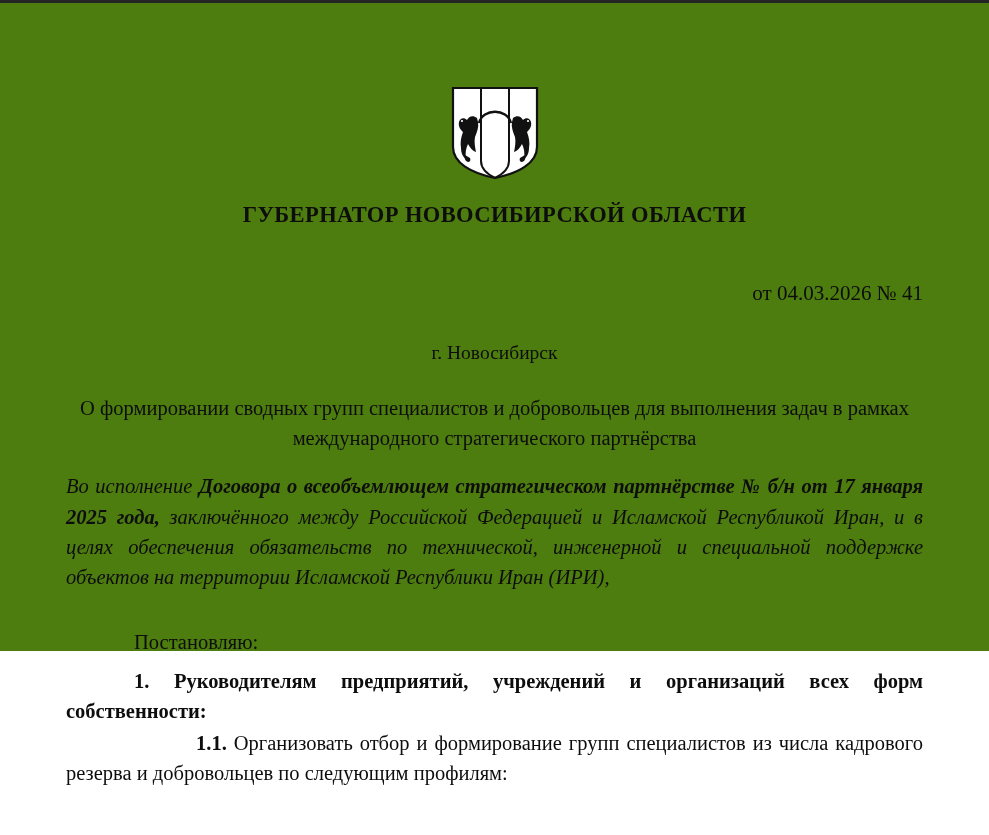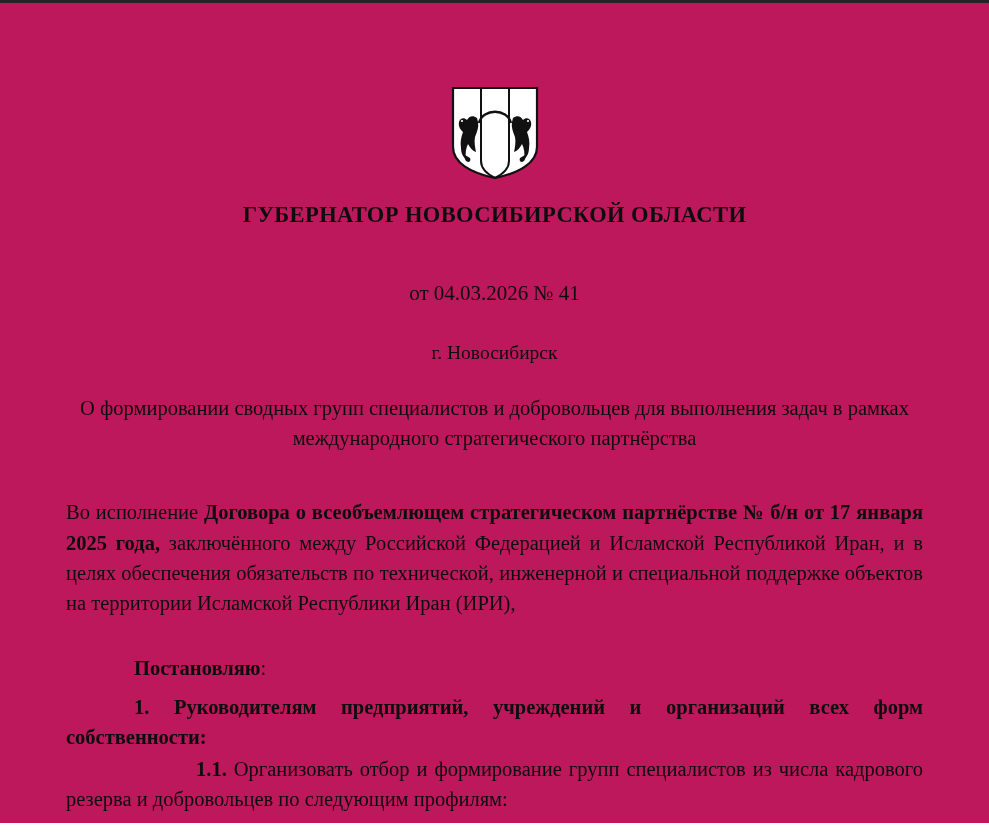--- a/index.html
+++ b/index.html
@@ -19,22 +19,22 @@
     position: absolute;
     top: 0; left: 0;
     width: 989px;
     height: 3px;
     background: #242424;
   }
   .page {
     position: absolute;
     top: 3px; left: 0;
     width: 989px;
-    height: 820px;
-    background: #be185d;
+    height: 648px;
+    background: #4d7c0f;
     padding: 0;
     box-sizing: border-box;
   }
   .content {
     width: 857px;
     margin: 0 auto;
     padding-top: 82px;
     box-sizing: border-box;
   }
 
@@ -57,21 +57,21 @@
     margin-top: 19px;
   }
   .doc-type {
     text-align: center;
     font-weight: bold;
     font-size: 27px;
     letter-spacing: 0.6px;
     margin-top: 38px;
   }
   .doc-number {
-    text-align: center;
+    text-align: right;
     font-size: 21px;
     margin-top: 53px;
   }
   .doc-city {
     text-align: center;
     font-size: 19.5px;
     margin-top: 36px;
   }
 
   
@@ -82,31 +82,32 @@
     margin-top: 30px;
     padding: 0 14px;
   }
 
   
   .body-par {
     text-align: justify;
     text-align-last: left;
     font-size: 20.5px;
     line-height: 1.47;
-    margin-top: 44px;
+    margin-top: 18px;
+    font-style: italic;
   }
   .body-par b { font-weight: bold; }
 
   .clause-head {
     font-size: 20.5px;
     line-height: 1.47;
     margin-top: 35px;
     text-indent: 68px;
   }
-  .clause-head b { font-weight: bold; }
+  .clause-head b { font-weight: normal; }
 
   .clause-1 {
     text-align: justify;
     text-align-last: left;
     font-size: 20.5px;
     line-height: 1.47;
     font-weight: bold;
     text-indent: 68px;
     margin-top: 9px;
   }

